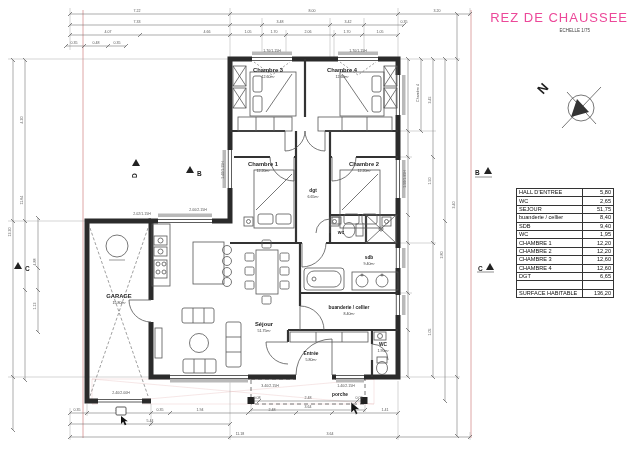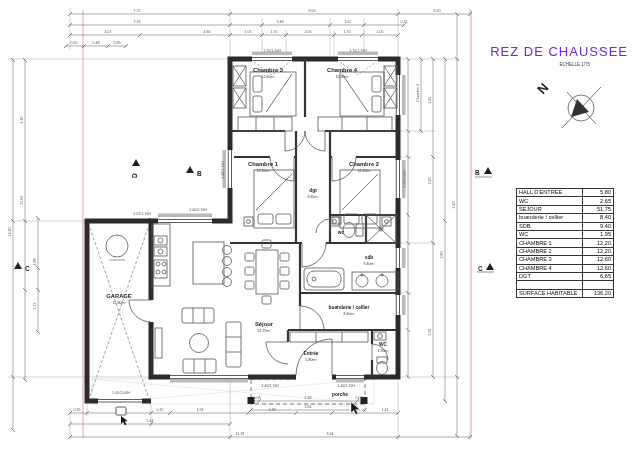--- a/index.html
+++ b/index.html
@@ -1,19 +1,19 @@
 <!DOCTYPE html>
 <html><head>
 <meta charset="utf-8">
 <style>
   html,body{margin:0;padding:0;background:#fff;width:640px;height:449px;overflow:hidden;
     font-family:"Liberation Sans", sans-serif;}
   .sheet{position:relative;width:640px;height:449px;background:#ffffff;}
   .title-block{position:absolute;right:12px;top:10px;text-align:right;}
-  .title{font-size:13px;letter-spacing:1px;color:#6d28d9;font-weight:400;margin-top:34px;}
+  .title{font-size:13px;letter-spacing:1px;color:#ec4899;font-weight:400;}
   .scale{font-size:4.5px;color:#444;margin-top:3px;margin-right:38px;}
   table.areas{position:absolute;left:516px;top:188px;width:98px;border-collapse:collapse;
     font-size:5.6px;color:#111;}
   table.areas td{border:0.5px solid #333;height:7.4px;padding:0 2px;line-height:7px;
     white-space:nowrap;overflow:hidden;}
   table.areas td.val{width:26px;text-align:right;}
   svg text{fill:#1d1d1d;}
   .room-name{font-size:5.8px;font-weight:600;text-anchor:middle;}
   .room-name-s{font-size:4.8px;font-weight:600;text-anchor:middle;}
   .room-area{font-size:3.6px;text-anchor:middle;fill:#333;}

